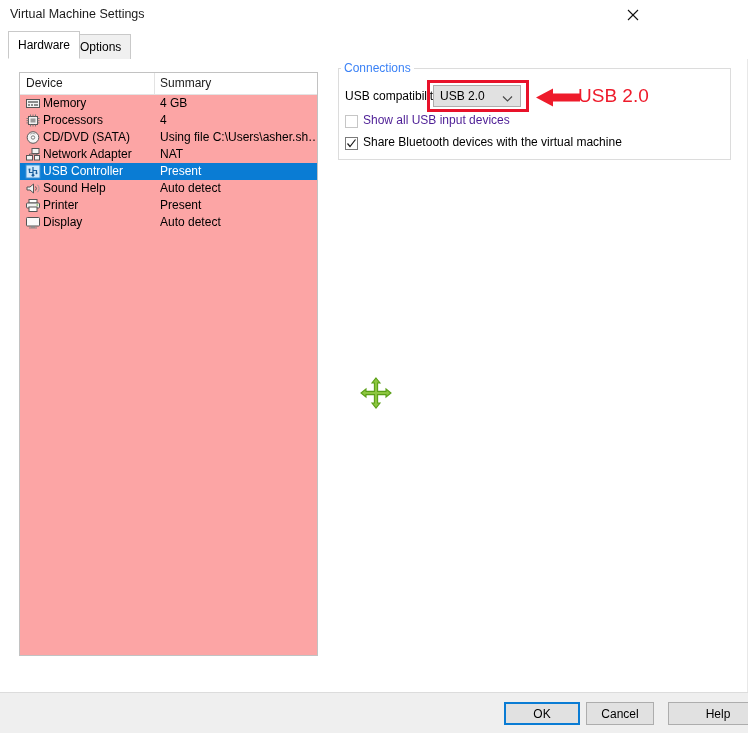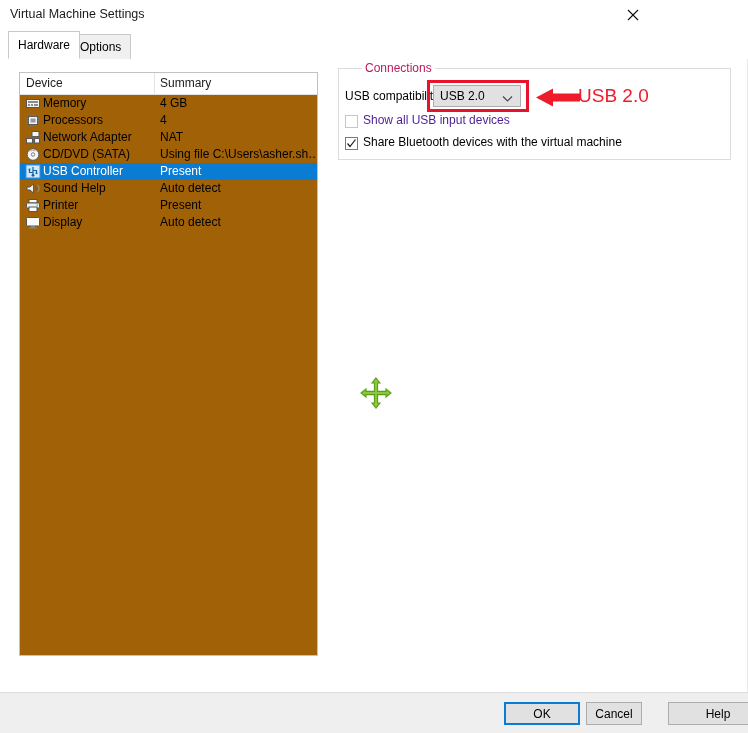--- a/index.html
+++ b/index.html
@@ -68,21 +68,21 @@
   .window-edge-right {
     position: absolute; right: 0; top: 59px; width: 1px; height: 633px;
     background: #e8e8e8;
   }
 
   
   .listbox {
     position: absolute; left: 19px; top: 13px;
     width: 299px; height: 584px;
     box-sizing: border-box;
-    background: #a16207;
+    background: #fca5a5;
     border: 1px solid #c2c2c2;
     overflow: hidden;
   }
   .list-header {
     position: relative; height: 21px; width: 100%;
     background: #ffffff;
     border-bottom: 1px solid #e3e3e3;
   }
   .list-header .hcell {
     position: absolute; top: 3px;
@@ -130,23 +130,23 @@
   #btn-remove { position: absolute; left: 244px; top: 665px; width: 75px; height: 23px; }
 
   
   .groupbox {
     position: absolute; left: 338px; top: 9px;
     width: 393px; height: 92px;
     box-sizing: border-box;
     border: 1px solid #dcdcdc;
   }
   .groupbox-title {
-    position: absolute; left: 362px; top: 2px;
+    position: absolute; left: 341px; top: 2px;
     background: #ffffff; padding: 0 3px;
-    font-size: 12px; color: #be185d;
+    font-size: 12px; color: #3b82f6;
   }
 
   .lbl-usbcompat {
     position: absolute; left: 345px; top: 30px;
     font-size: 12px; color: #000; white-space: nowrap;
   }
   .combo {
     position: absolute; left: 433px; top: 26px;
     width: 88px; height: 22px;
     box-sizing: border-box;
@@ -207,21 +207,21 @@
   .footer {
     position: absolute; left: 0; top: 692px; width: 748px; height: 41px;
     background: #efefef;
     border-top: 1px solid #dcdcdc;
   }
   #btn-ok {
     position: absolute; left: 504px; top: 9px; width: 76px; height: 23px;
     border: 2px solid #0a7cd4;
     background: #e1e1e1;
   }
-  #btn-cancel { position: absolute; left: 586px; top: 9px; width: 56px; height: 23px; }
+  #btn-cancel { position: absolute; left: 586px; top: 9px; width: 68px; height: 23px; }
   #btn-help   { position: absolute; left: 668px; top: 9px; width: 100px; height: 23px; }
 </style>
 </head>
 <body>
 
 <div class="titlebar">
   <div class="titlebar-text">Virtual Machine Settings</div>
   <div class="close-btn">
     <span>
       <svg width="12" height="12" viewBox="0 0 12 12">
@@ -287,40 +287,40 @@
           </svg>
         </span>
         <span class="rname">Processors</span>
         <span class="rsum">4</span>
       </div>
 
 
       <div class="row">
         <span class="ricon">
           <svg width="16" height="15" viewBox="0 0 16 15">
+            <circle cx="8" cy="7.5" r="5.8" fill="#f6f6f6" stroke="#5a5a5a" stroke-width="1"></circle>
+            <circle cx="8" cy="7.5" r="1.7" fill="#ffffff" stroke="#7a7a7a" stroke-width="1"></circle>
+            <path d="M5 4.2 A5 5 0 0 1 10.5 4" stroke="#aaa" stroke-width="1" fill="none"></path>
+          </svg>
+        </span>
+        <span class="rname">CD/DVD (SATA)</span>
+        <span class="rsum">Using file C:\Users\asher.sh…</span>
+      </div>
+
+      <div class="row">
+        <span class="ricon">
+          <svg width="16" height="15" viewBox="0 0 16 15">
             <rect x="7" y="1.5" width="7" height="5" fill="#f4f4f4" stroke="#555" stroke-width="1"></rect>
             <rect x="1.5" y="8.5" width="6" height="4.5" fill="#f4f4f4" stroke="#555" stroke-width="1"></rect>
             <rect x="9.5" y="8.5" width="5" height="4.5" fill="#f4f4f4" stroke="#555" stroke-width="1"></rect>
             <path d="M4.5 8.5 L4.5 7 L12 7 L12 8.5" stroke="#666" stroke-width="1" fill="none"></path>
           </svg>
         </span>
         <span class="rname">Network Adapter</span>
         <span class="rsum">NAT</span>
-      </div>
-
-      <div class="row">
-        <span class="ricon">
-          <svg width="16" height="15" viewBox="0 0 16 15">
-            <circle cx="8" cy="7.5" r="5.8" fill="#f6f6f6" stroke="#5a5a5a" stroke-width="1"></circle>
-            <circle cx="8" cy="7.5" r="1.7" fill="#ffffff" stroke="#7a7a7a" stroke-width="1"></circle>
-            <path d="M5 4.2 A5 5 0 0 1 10.5 4" stroke="#aaa" stroke-width="1" fill="none"></path>
-          </svg>
-        </span>
-        <span class="rname">CD/DVD (SATA)</span>
-        <span class="rsum">Using file C:\Users\asher.sh…</span>
       </div>
 
       <div class="row selected">
         <span class="ricon">
           <svg width="16" height="15" viewBox="0 0 16 15">
             <rect x="1" y="1" width="14" height="13" fill="#cfe8fb" stroke="#3a8fd4" stroke-width="1"></rect>
             <path d="M8 3 L8 11" stroke="#1a5f9e" stroke-width="1.2"></path>
             <path d="M8 6.5 L11.5 6.5 L11.5 9" stroke="#1a5f9e" stroke-width="1.2" fill="none"></path>
             <path d="M8 8.5 L4.5 8.5 L4.5 6" stroke="#1a5f9e" stroke-width="1.2" fill="none"></path>
             <circle cx="8" cy="11.3" r="1.4" fill="#1a5f9e"></circle>

